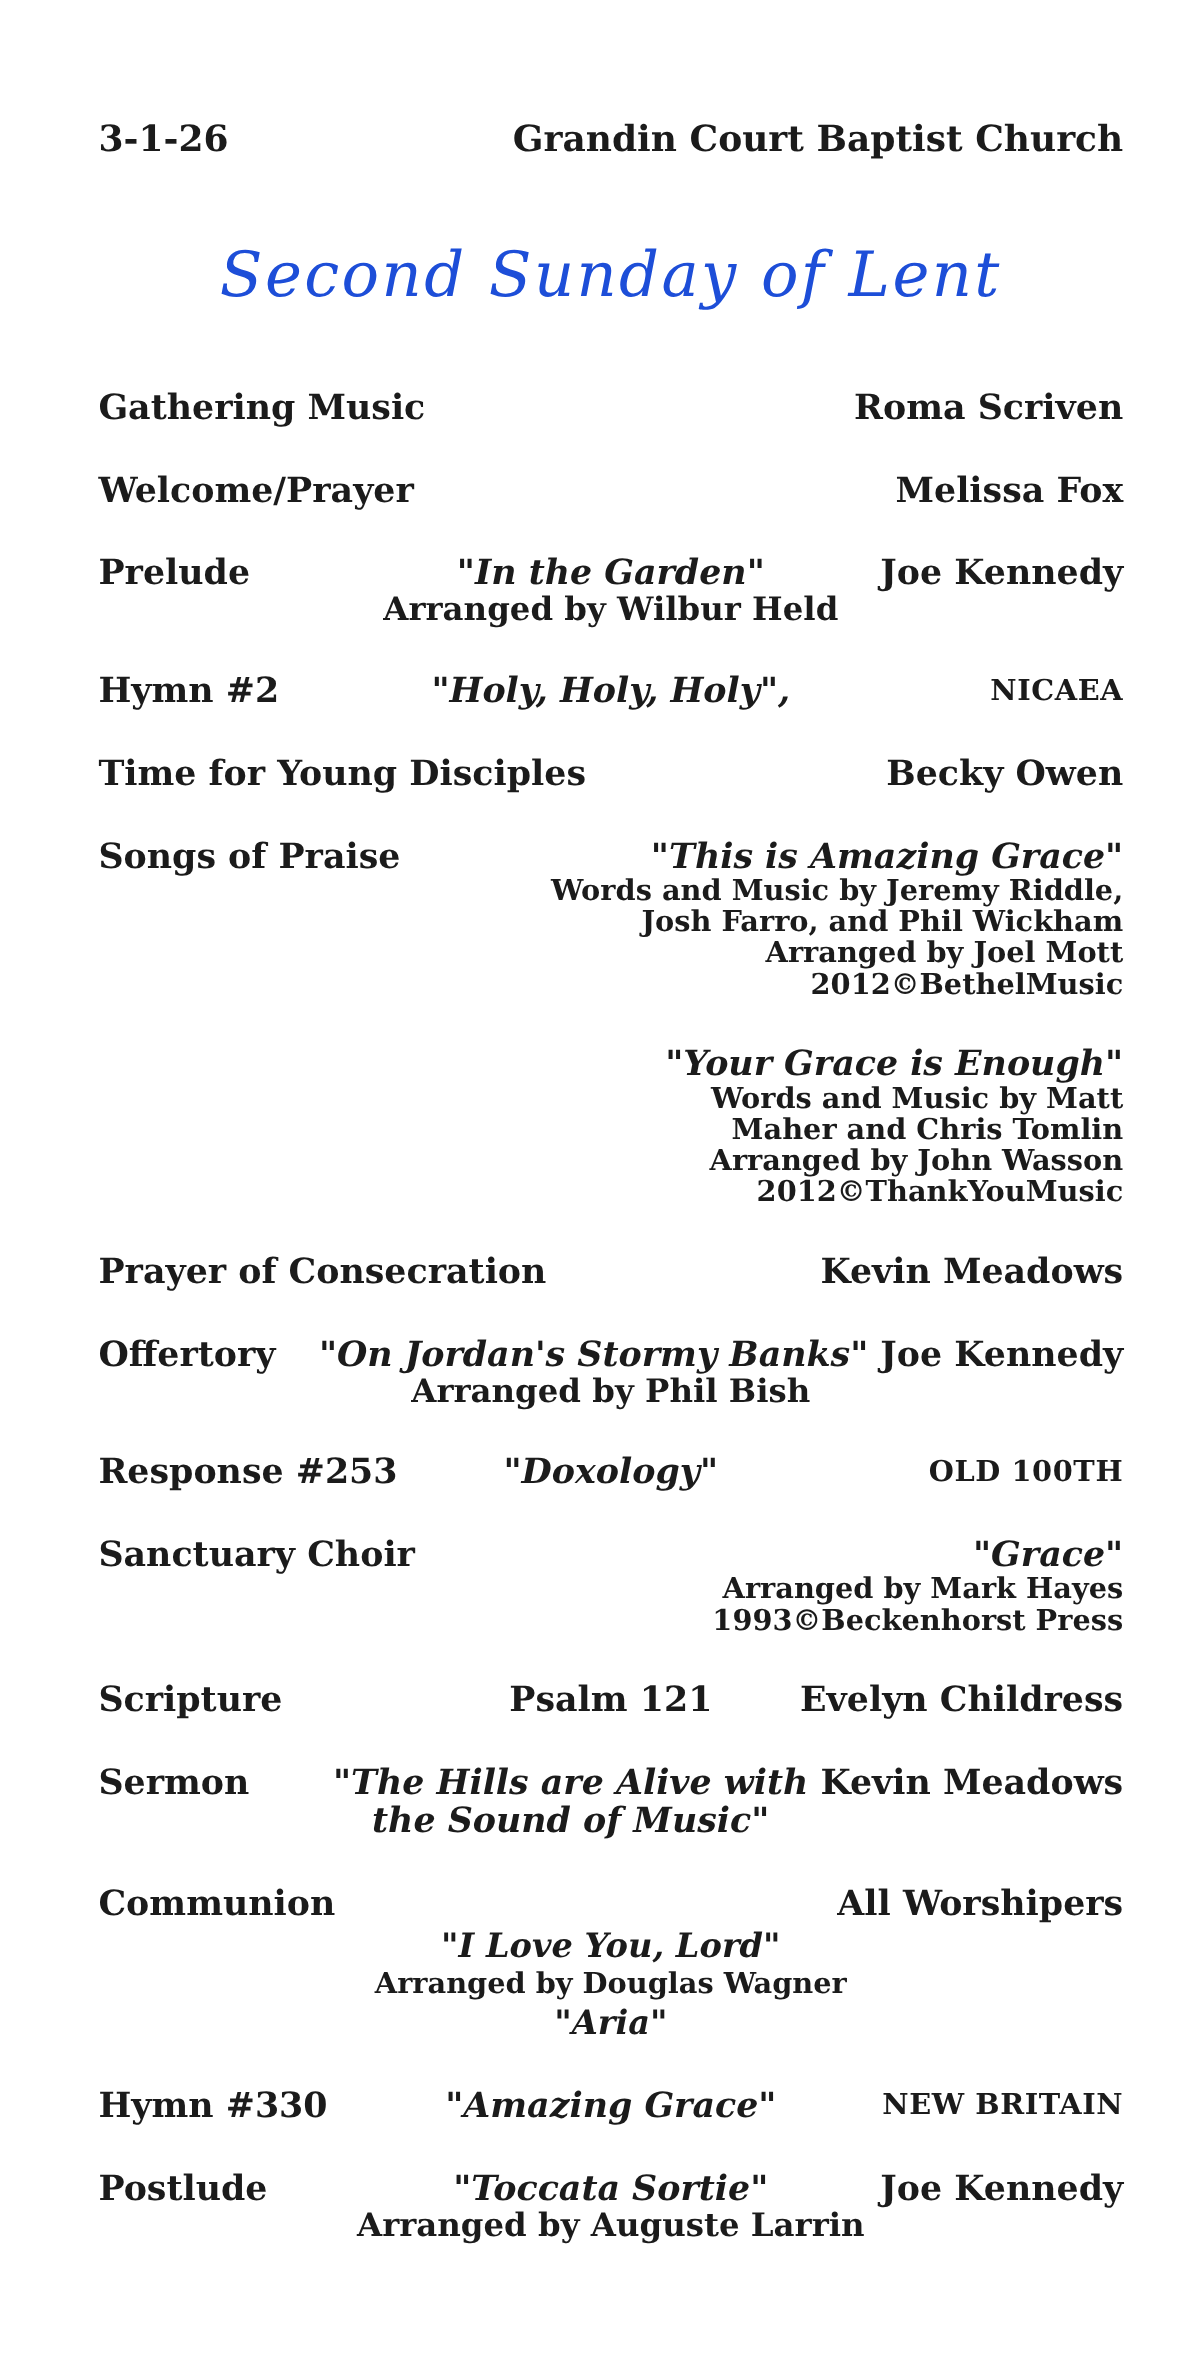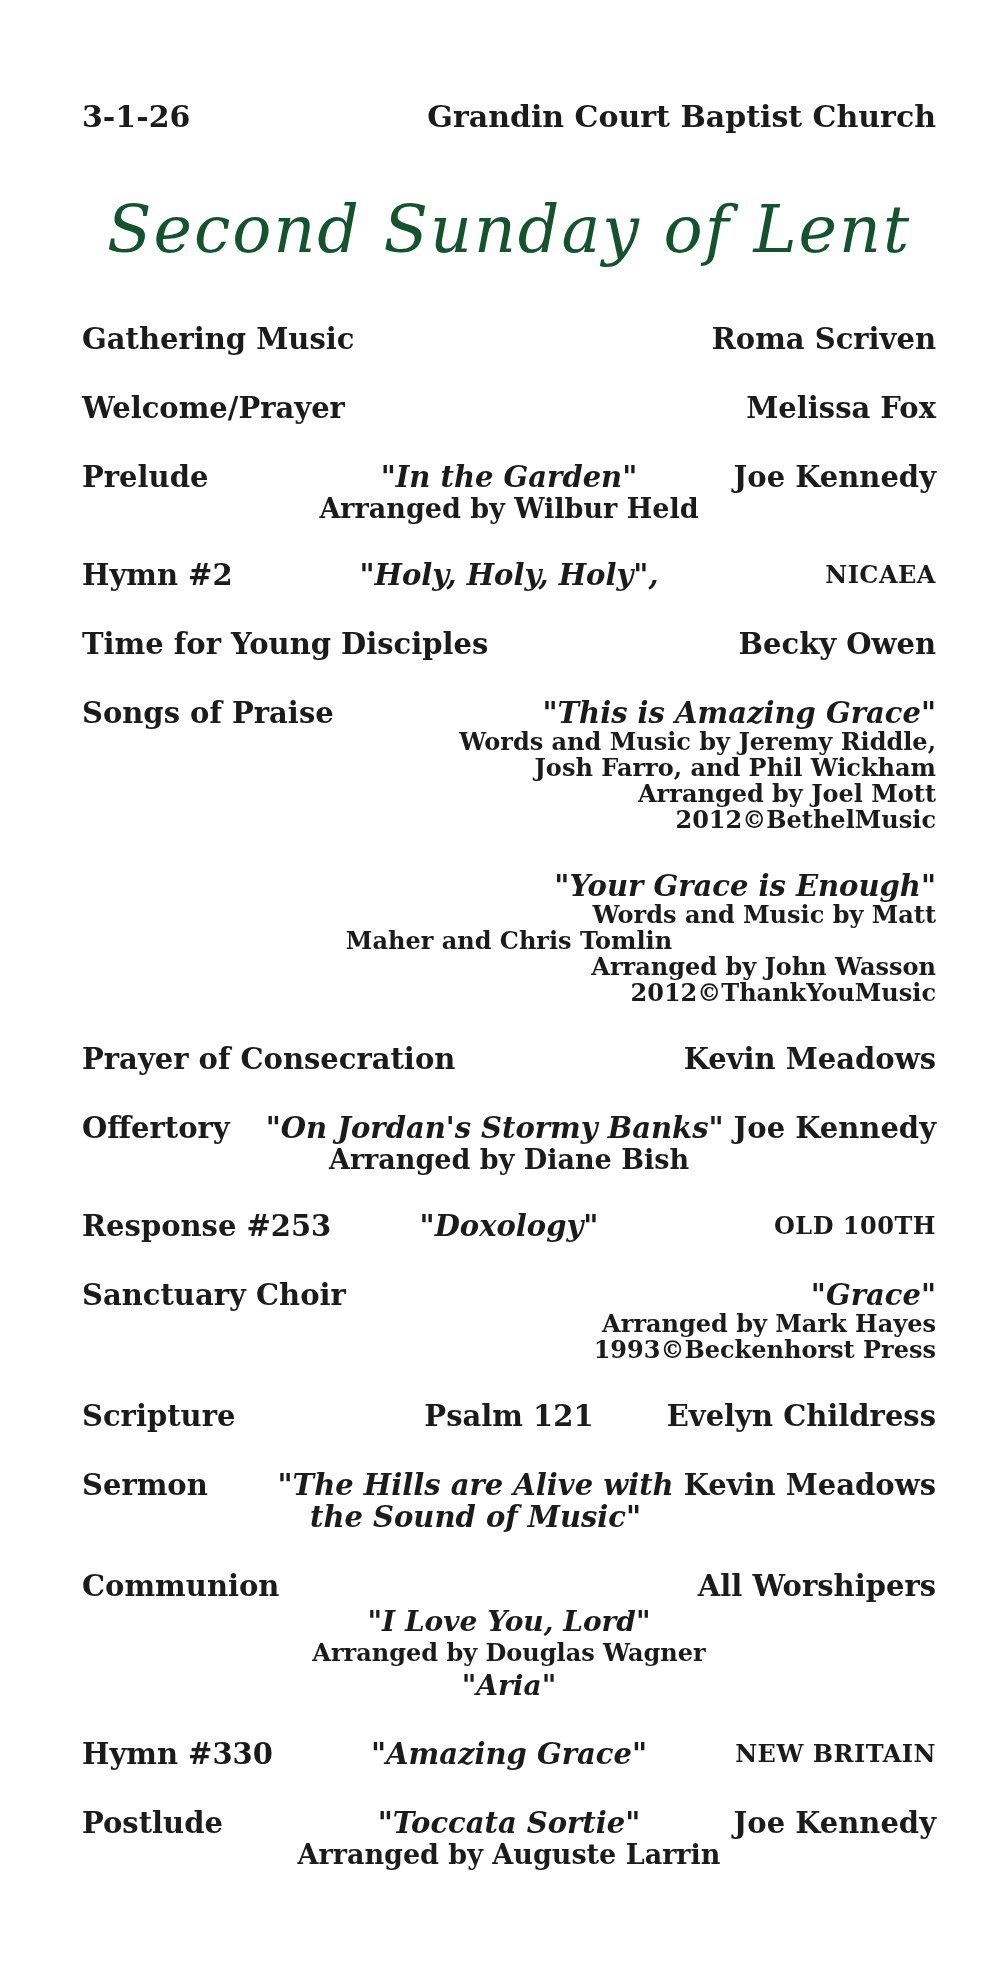--- a/index.html
+++ b/index.html
@@ -23,26 +23,26 @@
     justify-content: space-between;
     align-items: baseline;
     font-size: 30px;
     line-height: 33px;
   }
   
   .service-title {
     text-align: center;
     margin-top: 52px;
     margin-bottom: 48px;
-    font-size: 65px;
+    font-size: 52px;
     line-height: 90px;
     font-style: italic;
     font-weight: 400;
     letter-spacing: 2px;
-    color: #14532d;
+    color: #1d4ed8;
   }
   
   .block { margin-bottom: 37px; }
   .row2 {
     display: flex;
     justify-content: space-between;
     align-items: baseline;
     font-size: 29px;
     line-height: 32px;
   }
@@ -125,37 +125,37 @@
       <span class="note-right" style="display:block;">Words and Music by Jeremy Riddle,</span>
       <span class="note-right" style="display:block;">Josh Farro, and Phil Wickham</span>
       <span class="note-right" style="display:block;">Arranged by Joel Mott</span>
       <span class="note-right" style="display:block;">2012©BethelMusic</span>
     </span>
   </div>
 
   <div class="block right-block">
     <span class="piece" style="display:block;">"Your Grace is Enough"</span>
     <span class="note-right" style="display:block;">Words and Music by Matt</span>
-    <span class="note-right" style="display:block;text-align:center;">Maher and Chris Tomlin</span>
+    <span class="note-right" style="display:block;">Maher and Chris Tomlin</span>
     <span class="note-right" style="display:block;">Arranged by John Wasson</span>
     <span class="note-right" style="display:block;">2012©ThankYouMusic</span>
   </div>
 
   <div class="block row2">
     <span>Prayer of Consecration</span>
     <span>Kevin Meadows</span>
   </div>
 
   <div class="block">
     <div class="row3">
       <span class="l">Offertory</span>
       <span class="c piece">"On Jordan's Stormy Banks"</span>
       <span class="r">Joe Kennedy</span>
     </div>
-    <div class="note-center">Arranged by Diane Bish</div>
+    <div class="note-center">Arranged by Phil Bish</div>
   </div>
 
   <div class="block row3">
     <span class="l">Response #253</span>
     <span class="c piece">"Doxology"</span>
     <span class="r tune">OLD 100TH</span>
   </div>
 
   <div class="block row2" style="align-items:flex-start;">
     <span>Sanctuary Choir</span>

